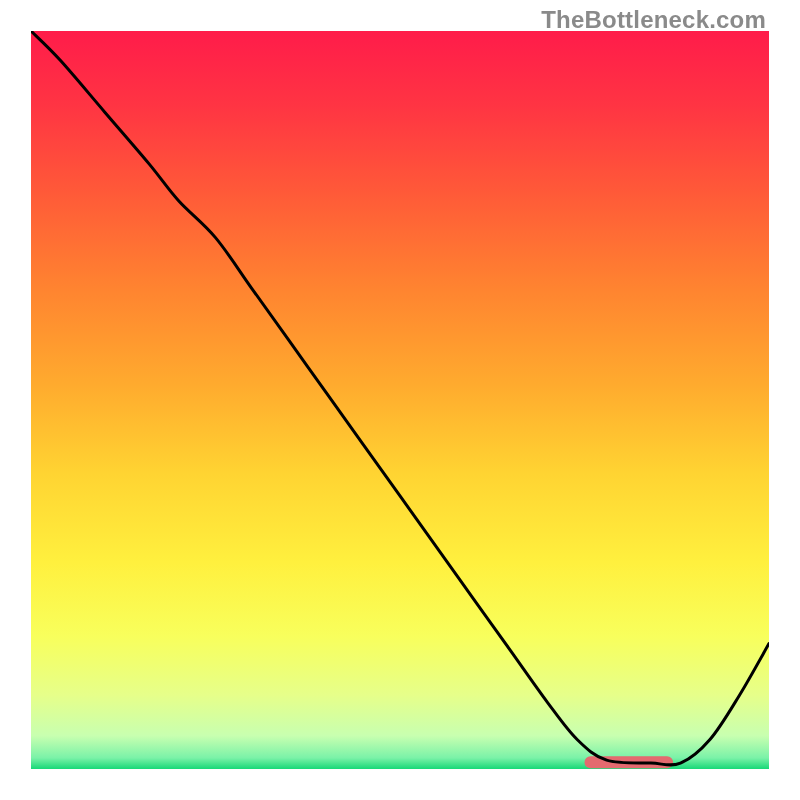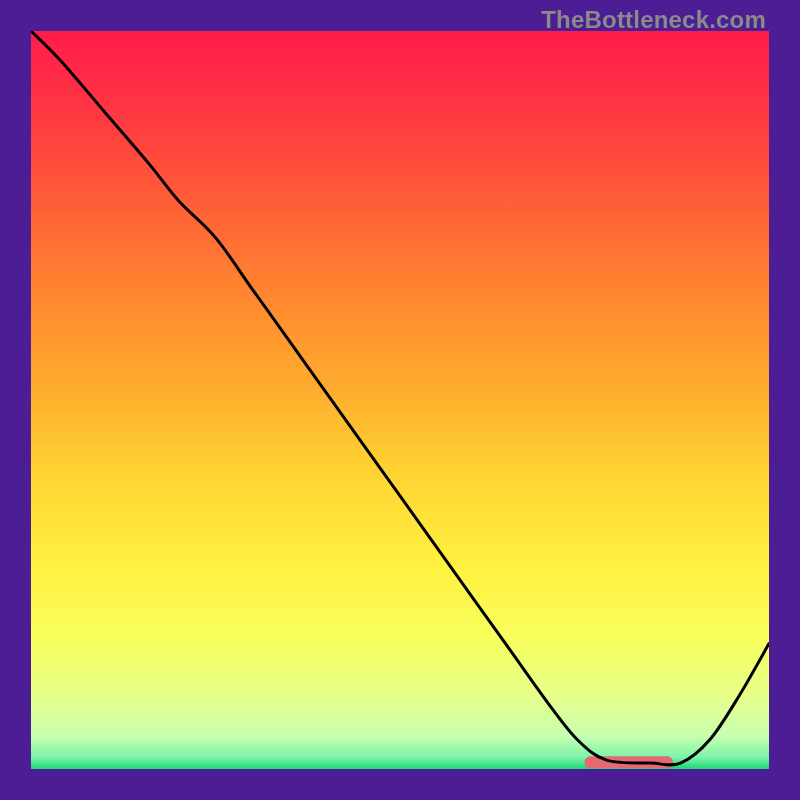--- a/index.html
+++ b/index.html
@@ -8,21 +8,21 @@
     width: 800px;
     height: 800px;
     overflow: hidden;
     background: #000;
     font-family: Arial, Helvetica, sans-serif;
   }
   .stage {
     position: relative;
     width: 800px;
     height: 800px;
-    background: #4c1d95;
+    background: #ffffff;
   }
   .plot {
     position: absolute;
     left: 31px;
     top: 31px;
     width: 738px;
     height: 738px;
     overflow: hidden;
   }
   .watermark {

